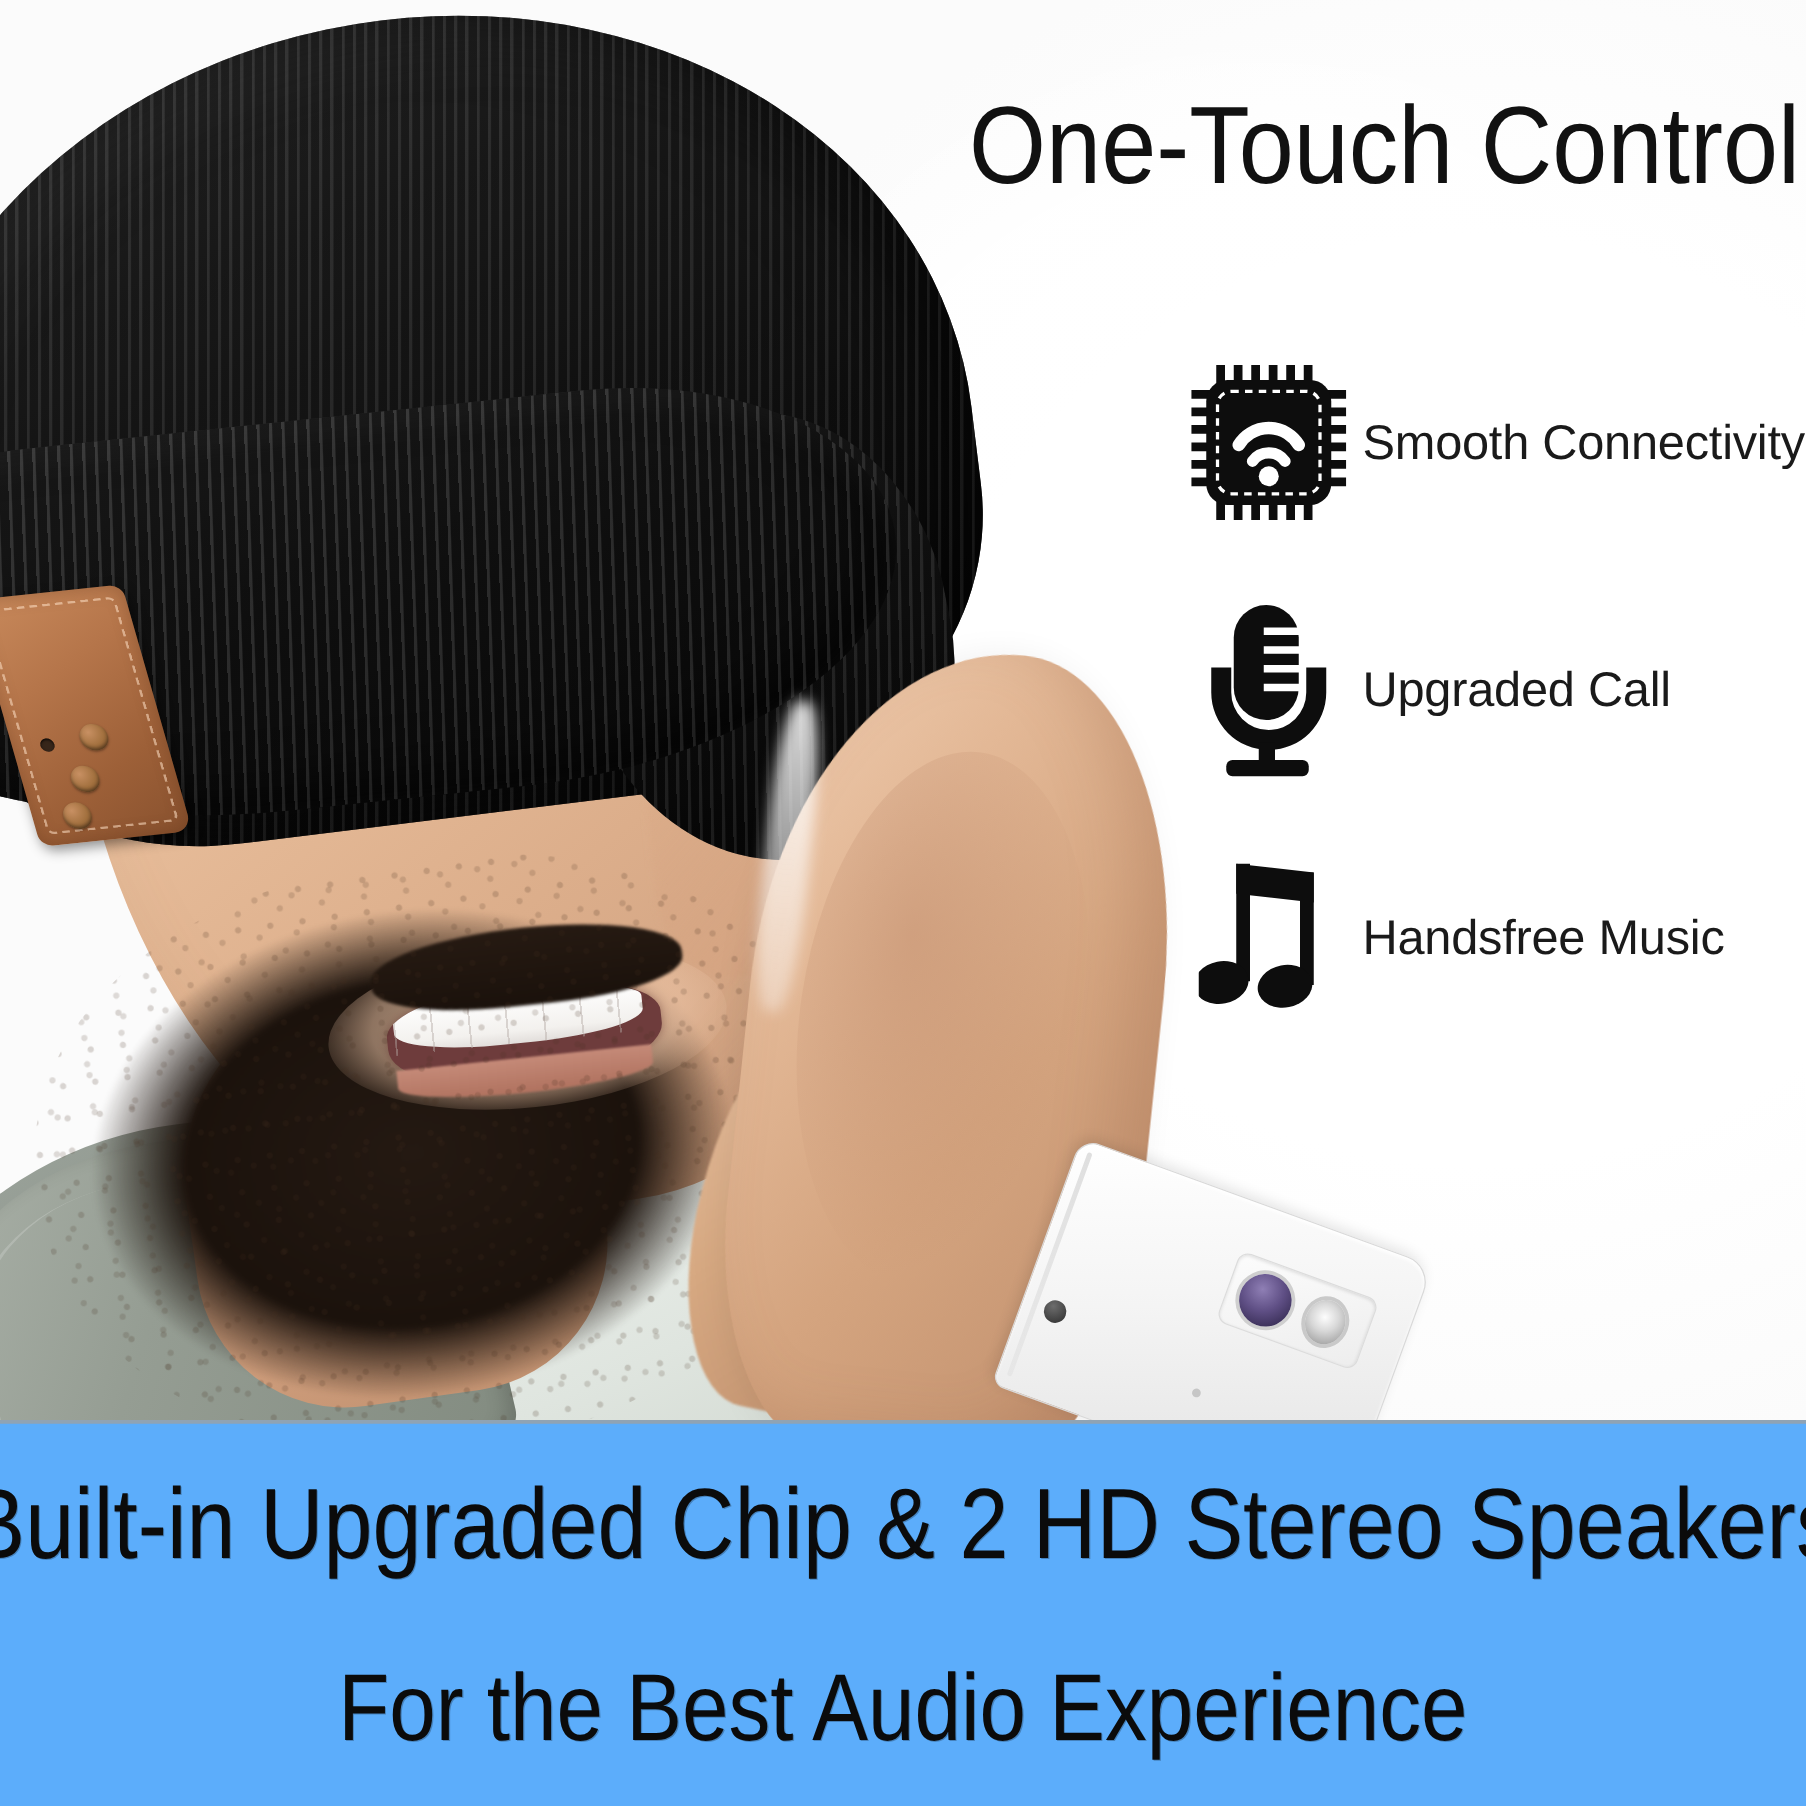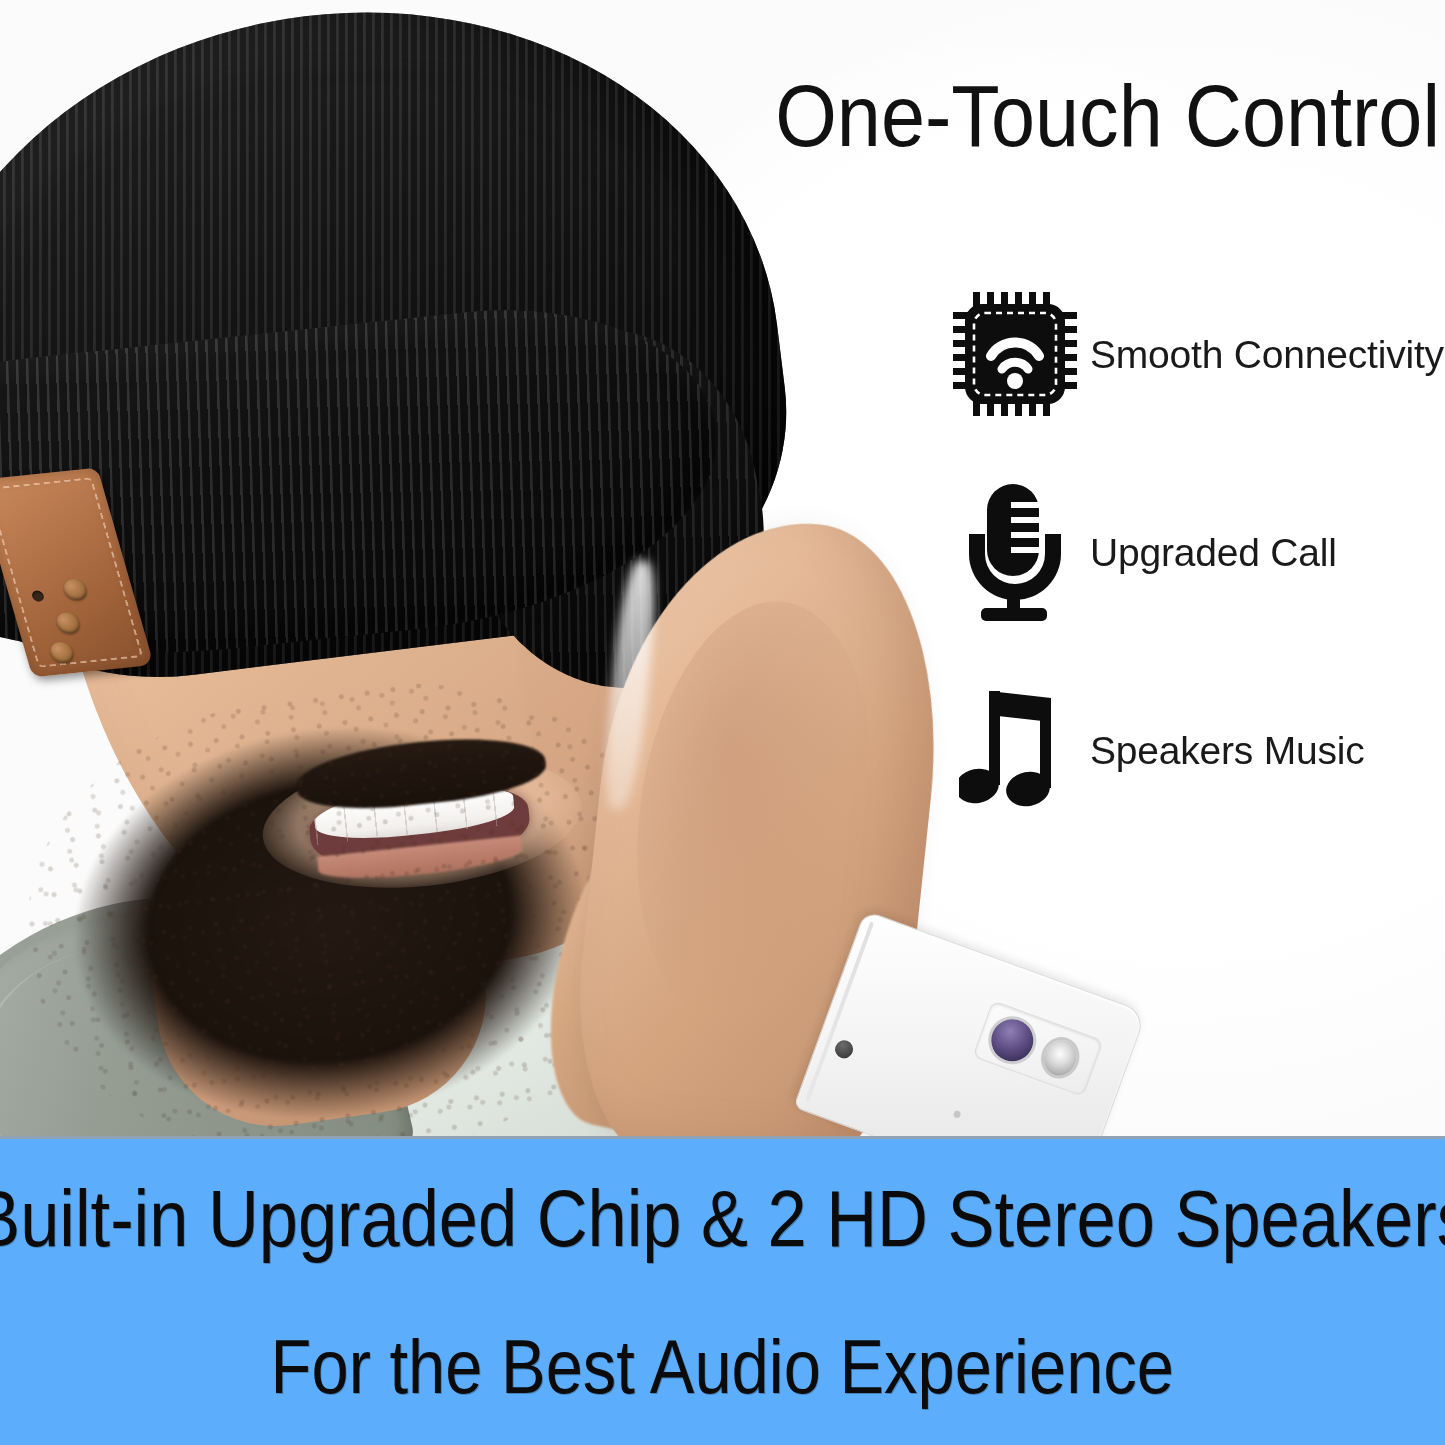--- a/index.html
+++ b/index.html
@@ -643,21 +643,21 @@
               <path d="M 30 6 L 92 13 L 92 37 L 30 30 Z"></path>
 
               <rect x="30" y="6" width="11" height="94"></rect>
               <rect x="81" y="13" width="11" height="90"></rect>
 
               <ellipse cx="18" cy="101" rx="22" ry="17" transform="rotate(-11 18 101)"></ellipse>
               <ellipse cx="69" cy="104" rx="22" ry="17" transform="rotate(-11 69 104)"></ellipse>
             </g>
           </svg>
         </div>
-        <div class="feature-label">Speakers Music</div>
+        <div class="feature-label">Handsfree Music</div>
       </div>
 
     </div>
   </div>
 
   <div class="banner">
     <div class="banner-line banner-line-1">Built-in Upgraded Chip &amp; 2 HD Stereo Speakers</div>
     <div class="banner-line banner-line-2">For the Best Audio Experience</div>
   </div>
 

